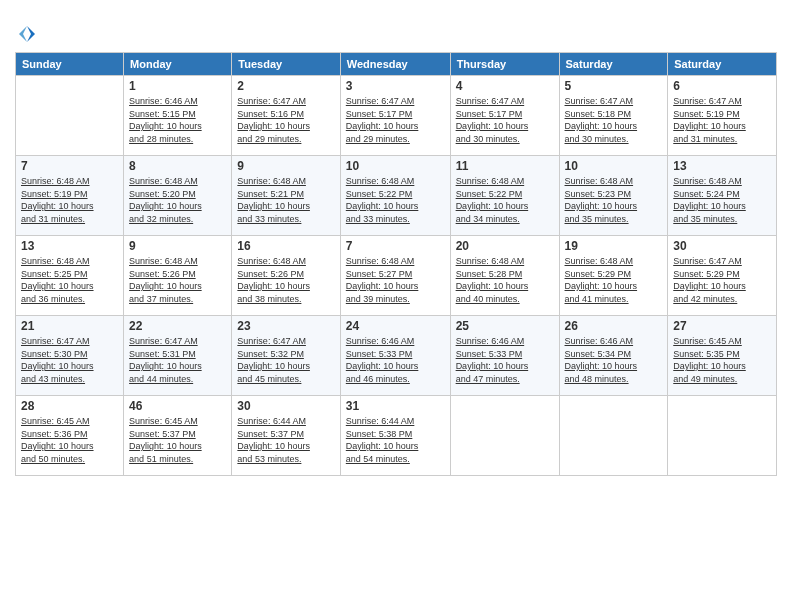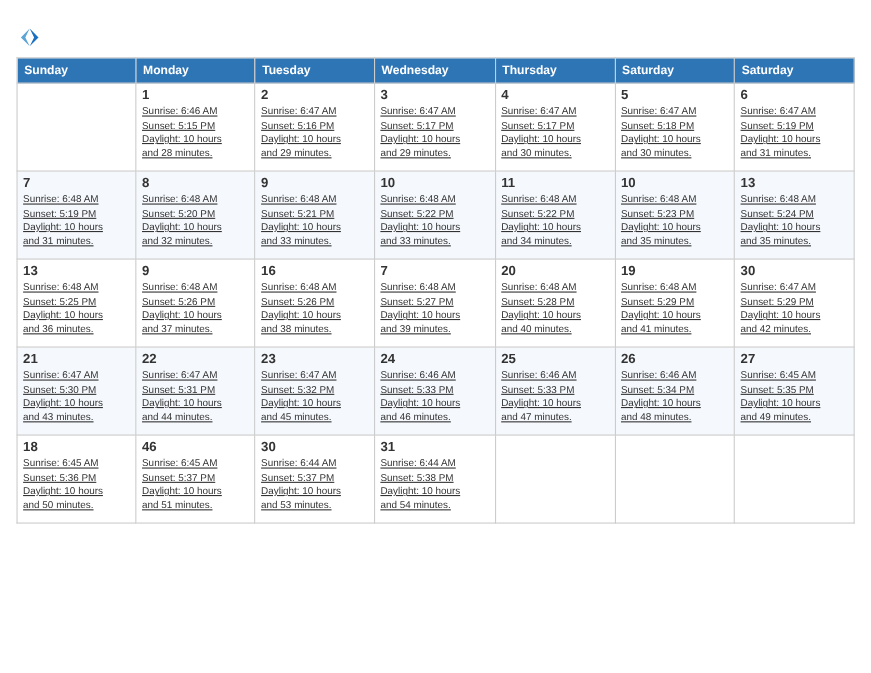--- a/index.html
+++ b/index.html
@@ -328,21 +328,21 @@
           <td>
             <div class="day-number">27</div>
             <div class="day-info" style="white-space: pre-line;">Sunrise: 6:45 AM
 Sunset: 5:35 PM
 Daylight: 10 hours
 and 49 minutes.</div>
           </td>
         </tr>
         <tr>
           <td>
-            <div class="day-number">18</div>
+            <div class="day-number">28</div>
             <div class="day-info" style="white-space: pre-line;">Sunrise: 6:45 AM
 Sunset: 5:36 PM
 Daylight: 10 hours
 and 50 minutes.</div>
           </td>
           <td>
             <div class="day-number">46</div>
             <div class="day-info" style="white-space: pre-line;">Sunrise: 6:45 AM
 Sunset: 5:37 PM
 Daylight: 10 hours

